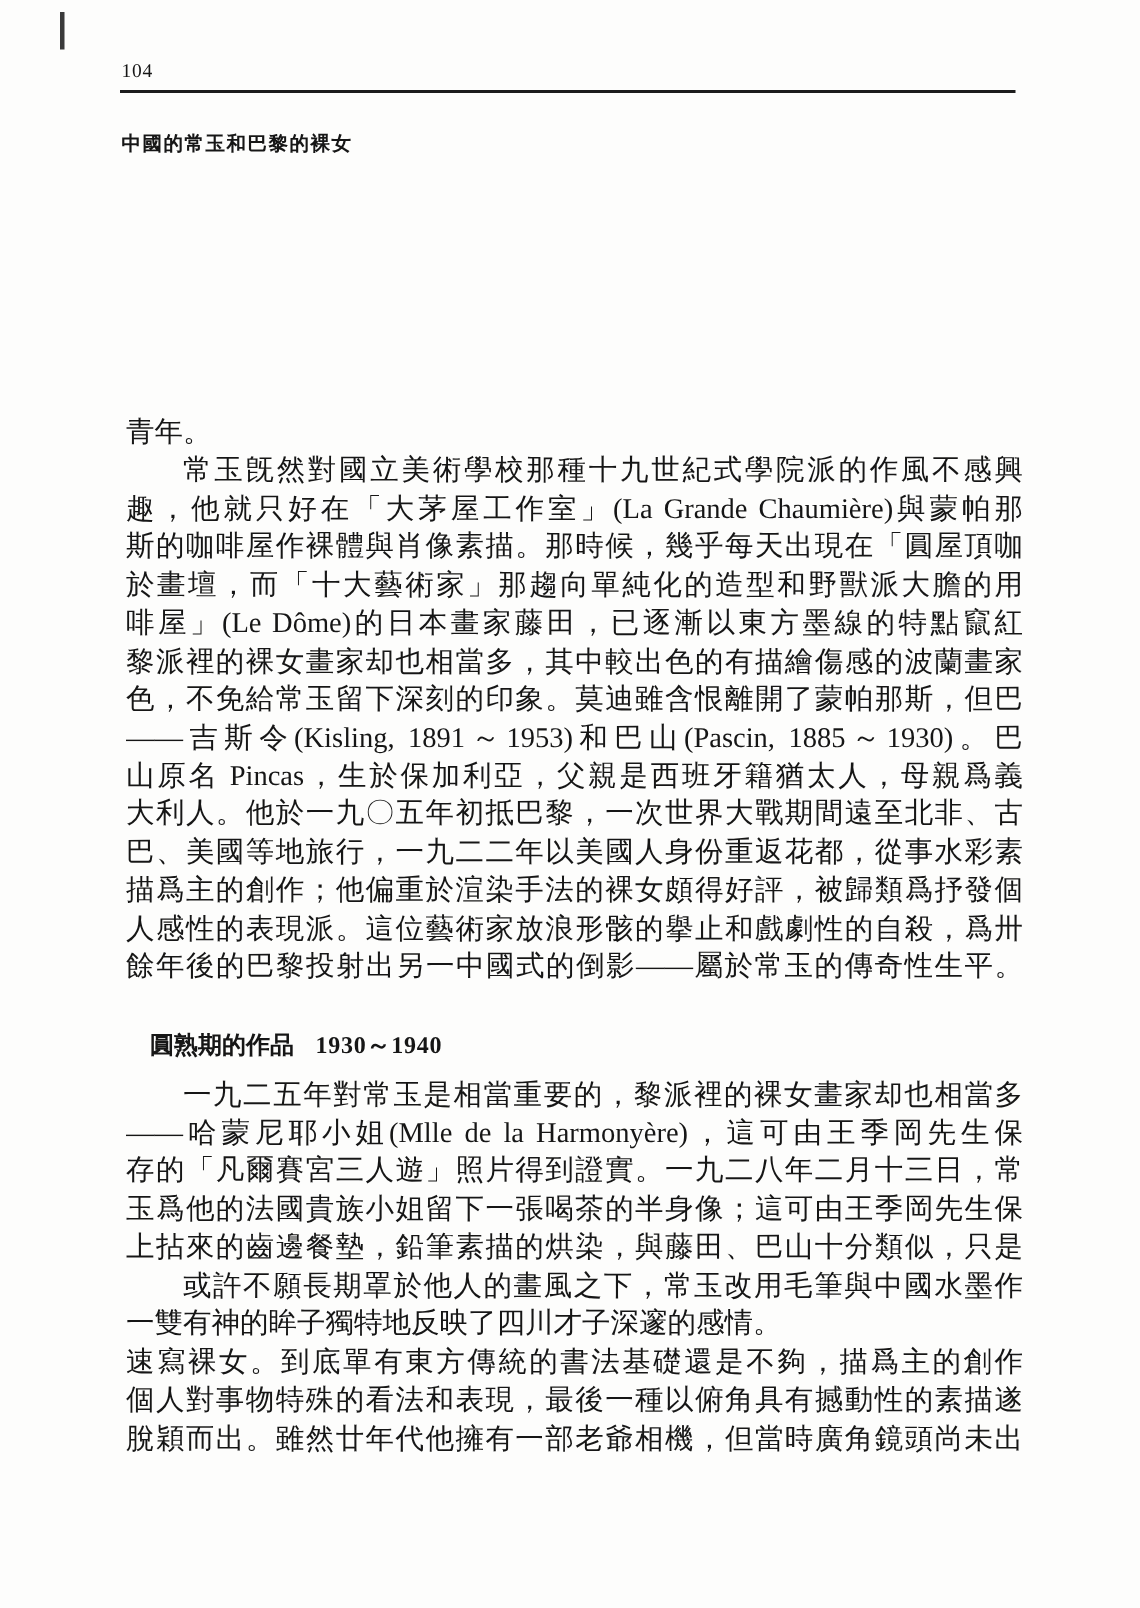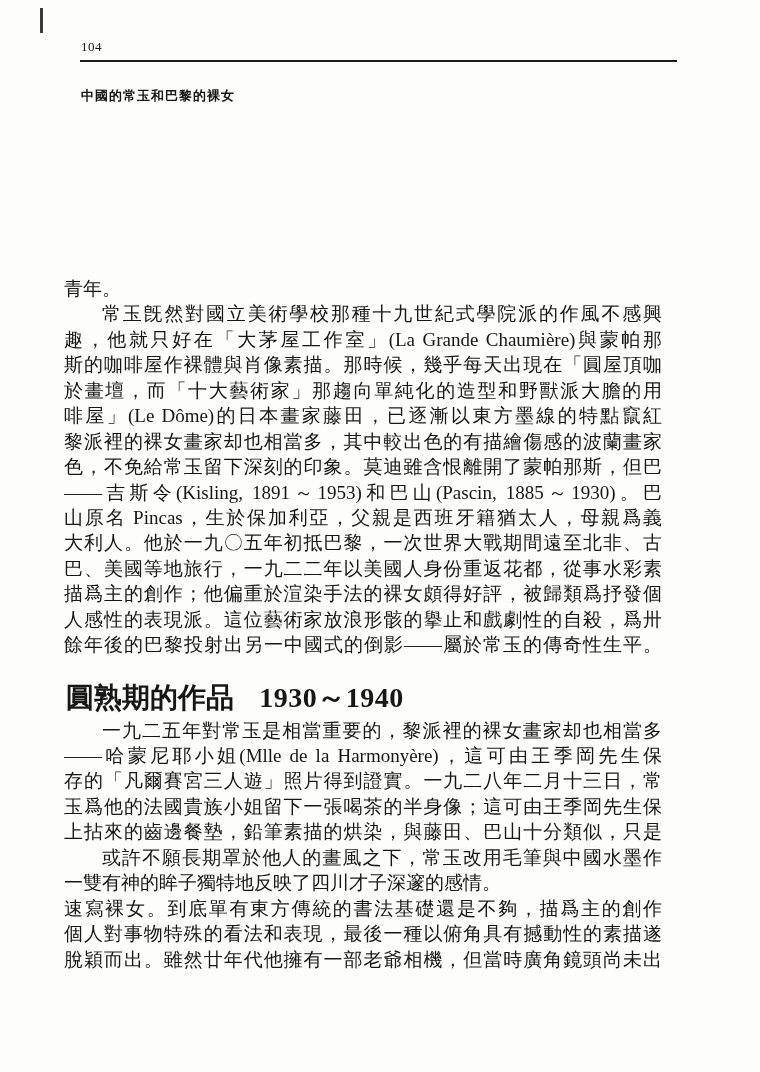--- a/index.html
+++ b/index.html
@@ -41,38 +41,38 @@
   .running-title {
     position: absolute;
     left: 81px; top: 68px;
     font-size: 13px; line-height: 1.2;
     font-weight: 700;
     letter-spacing: 1px;
     margin-top: 20px;
   }
   .body-text {
     position: absolute;
-    left: 64px; top: 276px;
+    left: 84px; top: 276px;
     width: 598px;
   }
   .line {
     font-size: 19px;
     height: 25.45px;
     line-height: 25.45px;
     text-align: justify;
     overflow: hidden;
     white-space: normal;
   }
   .line.fill { text-align-last: justify; }
   .line.indent { text-indent: 2em; }
   .section-heading {
-    margin: 26px 0 6px 2px;
+    margin: 26px 0 6px 16px;
     height: 28px;
     line-height: 28px;
-    font-size: 28px;
+    font-size: 16px;
     font-weight: 700;
   }
   .section-heading .years { margin-left: 0.9em; letter-spacing: 0.5px; }
 </style>
 </head>
 <body>
 
 <div class="page">
 
   <div class="scan-mark"></div>

